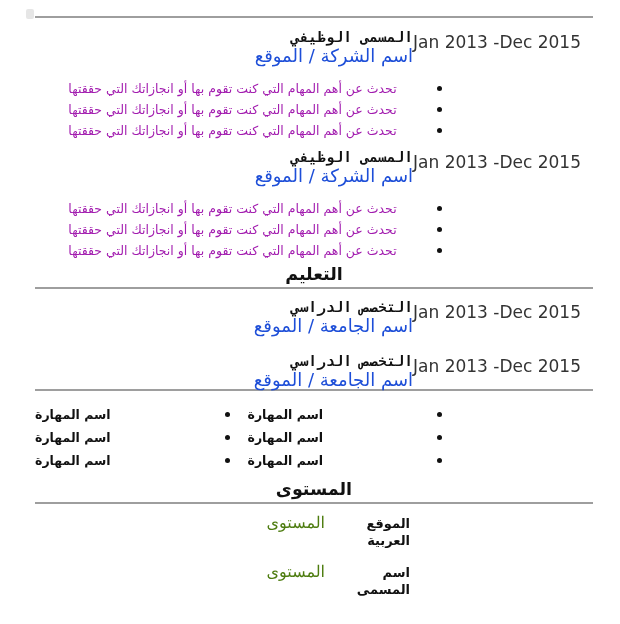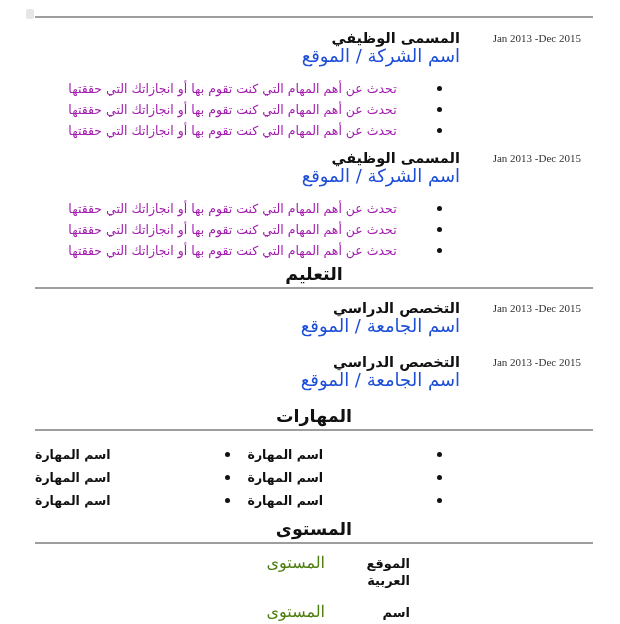--- a/index.html
+++ b/index.html
@@ -23,27 +23,26 @@
     background:#d2d2d2; opacity:.55; border-radius:2px;
   }
   .rule { height:2px; background:#9e9e9e; border:none; }
 
   
   .entry-head { display:flex; align-items:flex-start; }
   .date-cell {
     flex:0 0 133px;
     direction:ltr; text-align:right;
     padding:3px 12px 0 0;
-    font-size:11px; color:#333;
+    font-size:17px; color:#333;
     letter-spacing:0;
     white-space:nowrap;
-    font-family:Liberation Serif, serif;
   }
   .content-cell { flex:1 1 auto; text-align:right; min-width:0; }
-  .entry-title { font-weight:bold; font-size:14.5px; line-height:18px; color:#111; }
+  .entry-title { font-weight:bold; font-size:14.5px; line-height:18px; color:#111;font-family:Liberation Mono, monospace; }
   .entry-sub   { font-size:18px; line-height:18px; color:#1d4ed8; }
 
   .mt-first { margin-top:11px; }
   .mt-entry2 { margin-top:8px; }
   .mt-edu1 { margin-top:10px; }
   .mt-edu2 { margin-top:18px; }
 
   ul.bullets { list-style:none; margin:13px 0 0 0; }
   ul.bullets li {
     position:relative; padding-right:30px;
@@ -150,21 +149,20 @@
   <section>
     <div class="entry-head mt-edu2">
       <div class="date-cell">Jan 2013 -Dec 2015</div>
       <div class="content-cell">
         <div class="entry-title">التخصص الدراسي</div>
         <div class="entry-sub">اسم الجامعة / الموقع</div>
       </div>
     </div>
   </section>
 
-  <h2 class="sec-heading h-skills">المهارات</h2>
   <div class="rule"></div>
 
   <div class="skills-grid">
     <div class="skill">اسم المهارة</div>
     <div class="skill">اسم المهارة</div>
     <div class="skill">اسم المهارة</div>
     <div class="skill">اسم المهارة</div>
     <div class="skill">اسم المهارة</div>
     <div class="skill">اسم المهارة</div>
   </div>

